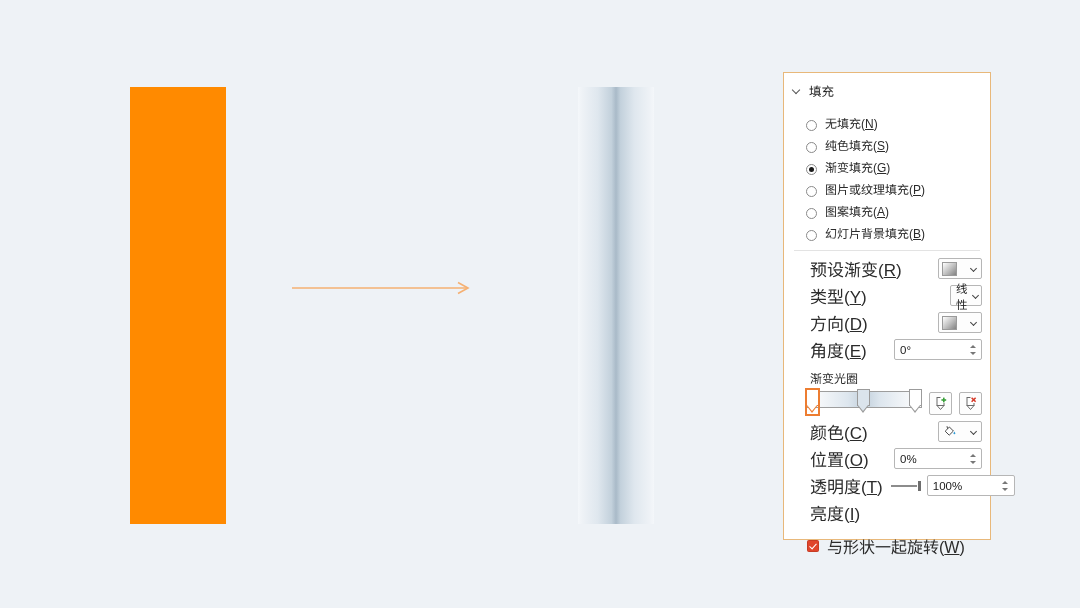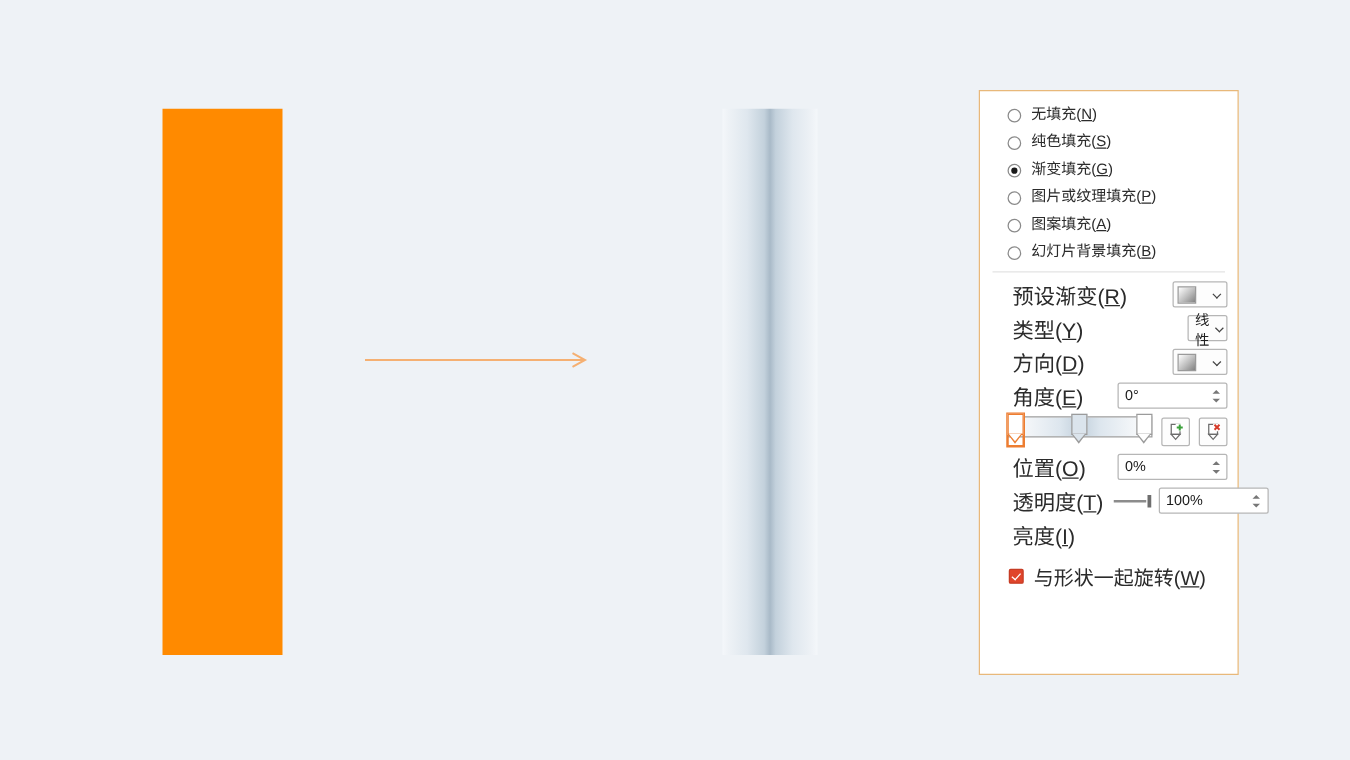--- a/index.html
+++ b/index.html
@@ -385,20 +385,24 @@
   <svg id="flow-arrow" viewBox="0 0 185 14">
     <line x1="0" y1="7" x2="175" y2="7" stroke="#F5B072" stroke-width="1.6"></line>
     <polyline points="166,1.5 176,7 166,12.5" fill="none" stroke="#F5B072" stroke-width="1.6"></polyline>
   </svg>
 
   <div id="result-shape"></div>
 </div>
 
 <div id="fill-panel">
 
+  <div class="panel-header">
+    <span class="chev"></span>
+    <span class="title">填充</span>
+  </div>
 
   <div class="radio-group">
 
     <div class="radio-row">
       <span class="radio-mark"></span>
       <span><span>无填充</span>(<span class="u">N</span>)</span>
     </div>
 
     <div class="radio-row">
       <span class="radio-mark"></span>
@@ -464,20 +468,21 @@
       <span class="spinner">
         <span class="val">0°</span>
         <span class="spin-btns">
           <span class="spin-up"></span>
           <span class="spin-dn"></span>
         </span>
       </span>
     </span>
   </div>
 
+  <div class="stops-label">渐变光圈</div>
 
   <div class="stops-row">
     <span class="stop-bar-wrap">
       <span class="stop-bar"></span>
       <span class="stop-handle sel" style="left:0px;">
         <span class="body"></span>
           <span class="tip"></span>
       </span>
       <span class="stop-handle mid" style="left:51px;">
         <span class="body"></span>
@@ -503,20 +508,33 @@
       <svg width="15" height="15" viewBox="0 0 15 15">
         <rect x="4" y="1.5" width="7" height="8" fill="#fff" stroke="#6b6b6b" stroke-width="1"></rect>
         <polygon points="4,9.5 11,9.5 7.5,13.5" fill="#fff" stroke="#6b6b6b" stroke-width="1"></polygon>
         <rect x="7.5" y="1" width="6" height="6" fill="#fff"></rect>
         <line x1="8.6" y1="1.8" x2="12.6" y2="5.8" stroke="#d63b2a" stroke-width="1.6"></line>
         <line x1="12.6" y1="1.8" x2="8.6" y2="5.8" stroke="#d63b2a" stroke-width="1.6"></line>
       </svg>
     </span>
   </div>
 
+  <div class="field-row">
+    <span class="field-label"><span>颜色</span>(<span class="u">C</span>)</span>
+    <span class="field-ctrl">
+      <span class="bucket-combo">
+        <svg width="16" height="15" viewBox="0 0 16 15">
+          <path d="M3.2 7.2 L7.4 3.0 L11.4 7.0 L7.2 11.2 Z" fill="#fff" stroke="#4a4a4a" stroke-width="1"></path>
+          <line x1="5.6" y1="4.8" x2="5.0" y2="2.2" stroke="#4a4a4a" stroke-width="1"></line>
+          <path d="M12.4 7.6 c1.3 1.8 1.3 2.6 0 2.6 c-1.3 0 -1.3 -0.8 0 -2.6 z" fill="#2f9bd6"></path>
+        </svg>
+        <span class="mini-chev"></span>
+      </span>
+    </span>
+  </div>
 
   <div class="field-row">
     <span class="field-label"><span>位置</span>(<span class="u">O</span>)</span>
     <span class="field-ctrl">
       <span class="spinner">
         <span class="val">0%</span>
         <span class="spin-btns">
           <span class="spin-up"></span>
           <span class="spin-dn"></span>
         </span>

